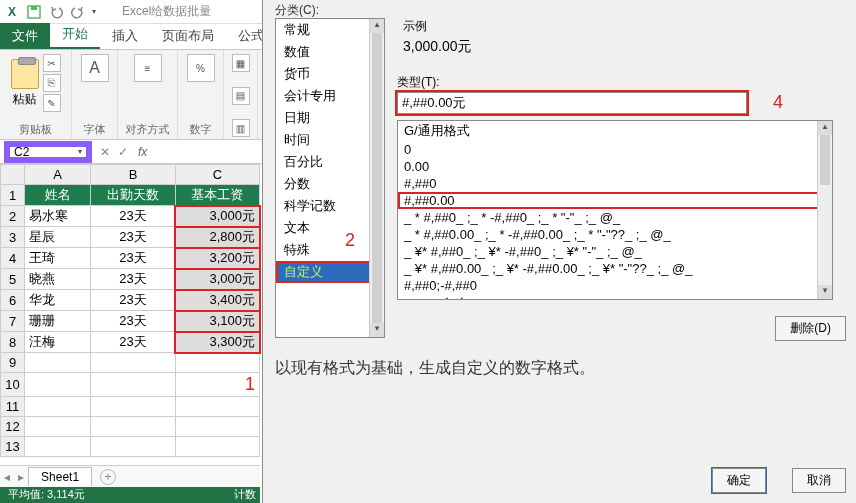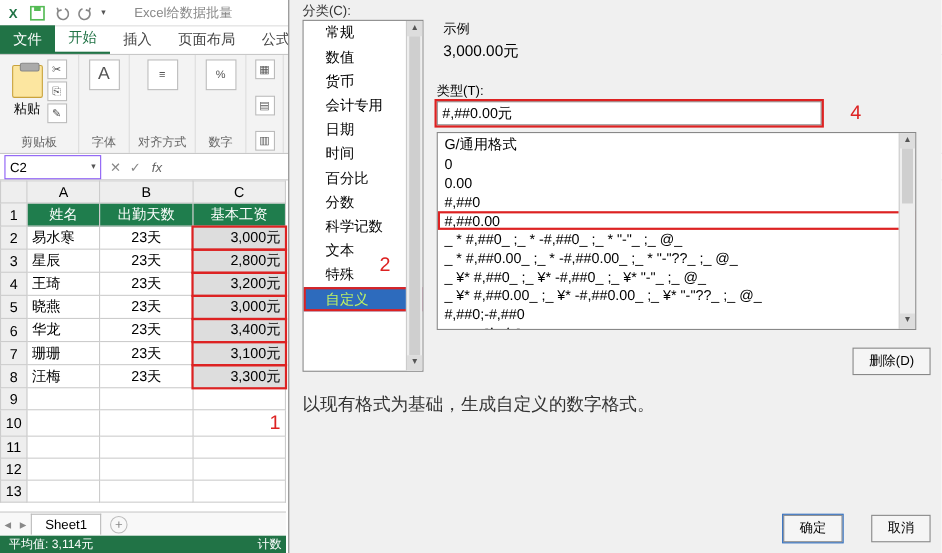--- a/index.html
+++ b/index.html
@@ -23,21 +23,21 @@
 .ribbon-group .icons { display: flex; gap: 4px; align-items: center; }
 .ribbon-group .label { font-size: 11px; color: #666; text-align: center; }
 .paste-big { display: flex; flex-direction: column; align-items: center; gap: 2px; }
 .paste-big .clipboard { width: 28px; height: 30px; background: #fce6a0; border: 1px solid #c9a33d; border-radius: 2px; position: relative; }
 .paste-big .clipboard::before { content:""; position:absolute; top:-3px; left:6px; width:16px; height:6px; background:#aaa; border:1px solid #888; border-radius:2px;}
 .small-icon { width: 18px; height: 18px; border: 1px solid #bbb; background: #fff; font-size: 10px; display:flex; align-items:center; justify-content:center; color:#555;}
 .dd { font-size: 8px; color: #555; }
 
 
 .formula-row { height: 24px; display: flex; align-items: center; border-bottom: 1px solid #c8c8c8; }
-.namebox { width: 88px; height: 22px; border: 1px solid #8b5cf6; margin: 0 4px; padding: 0 4px; display:flex; align-items:center; justify-content:space-between; font-size:12px;}
+.namebox { width: 88px; height: 22px; border: 6px solid #8b5cf6; margin: 0 4px; padding: 0 4px; display:flex; align-items:center; justify-content:space-between; font-size:12px;}
 .fx { font-style: italic; color: #666; padding: 0 6px; }
 .fbar-btn { width: 18px; text-align:center; color:#888;}
 
 
 .sheet-wrap { position: absolute; top: 164px; left: 0; width: 260px; bottom: 16px; background:#fff; }
 .sheet { border-collapse: collapse; font-size: 13px; width: 100%; }
 .sheet th.colhdr { background: #eee; border: 1px solid #ccc; font-weight: normal; height: 20px; }
 .sheet th.rowhdr { background: #eee; border: 1px solid #ccc; font-weight: normal; width: 24px; }
 .sheet td { border: 1px solid #ccc; height: 20px; padding: 1px 4px; }
 .sheet .hdr-row td { background: #1f7d4d; color: #fff; text-align: center; }
@@ -53,21 +53,21 @@
 .tabbar .plus { margin-left:8px; width:16px; height:16px; border:1px solid #bbb; border-radius:50%; text-align:center; line-height:14px; color:#888;}
 
 
 .statusbar { position:absolute; bottom:0; left:0; width:260px; height:16px; background:#217346; color:#fff; font-size:11px; display:flex; padding-left:8px; gap:12px;}
 .statusbar .r { margin-left:auto; padding-right:4px;}
 
 
 .dialog { position: absolute; top: 0; left: 262px; right: 0; bottom: 0; background: #f0f0f0; border-left: 1px solid #888; padding: 6px 10px 10px 10px; }
 .cat-label { font-size:12px; color:#333; position:absolute; top:2px; left:12px;}
 .cat-list { position:absolute; top:18px; left:12px; width:110px; height:320px; border:1px solid #888; background:#fff; overflow:hidden;}
-.cat-list .item { padding:2px 20px; font-size:13px; cursor:pointer;}
+.cat-list .item { padding:2px 8px; font-size:13px; cursor:pointer;}
 .cat-list .item.sel { background:#2d6bbd; color:#bef264;}
 .cat-list .redframe { outline:2px solid #d22; outline-offset:-2px;}
 .cat-scroll { position:absolute; right:0; top:0; bottom:0; width:15px; background:#eee; border-left:1px solid #ccc;}
 .cat-scroll .sbtn { height:14px; background:#ddd; text-align:center; font-size:9px; color:#555;}
 .cat-scroll .thumb { position:absolute; top:14px; bottom:14px; left:2px; right:2px; background:#cfcfcf;}
 
 .sample-label { position:absolute; top:18px; left:140px; font-size:12px;text-align:right;}
 .sample-val { position:absolute; top:38px; left:140px; font-size:14px;}
 .type-label { position:absolute; top:74px; left:134px; font-size:12px;}
 .type-input-wrap { position:absolute; top:92px; left:134px; width:350px; height:22px; outline:2px solid #d22; }

